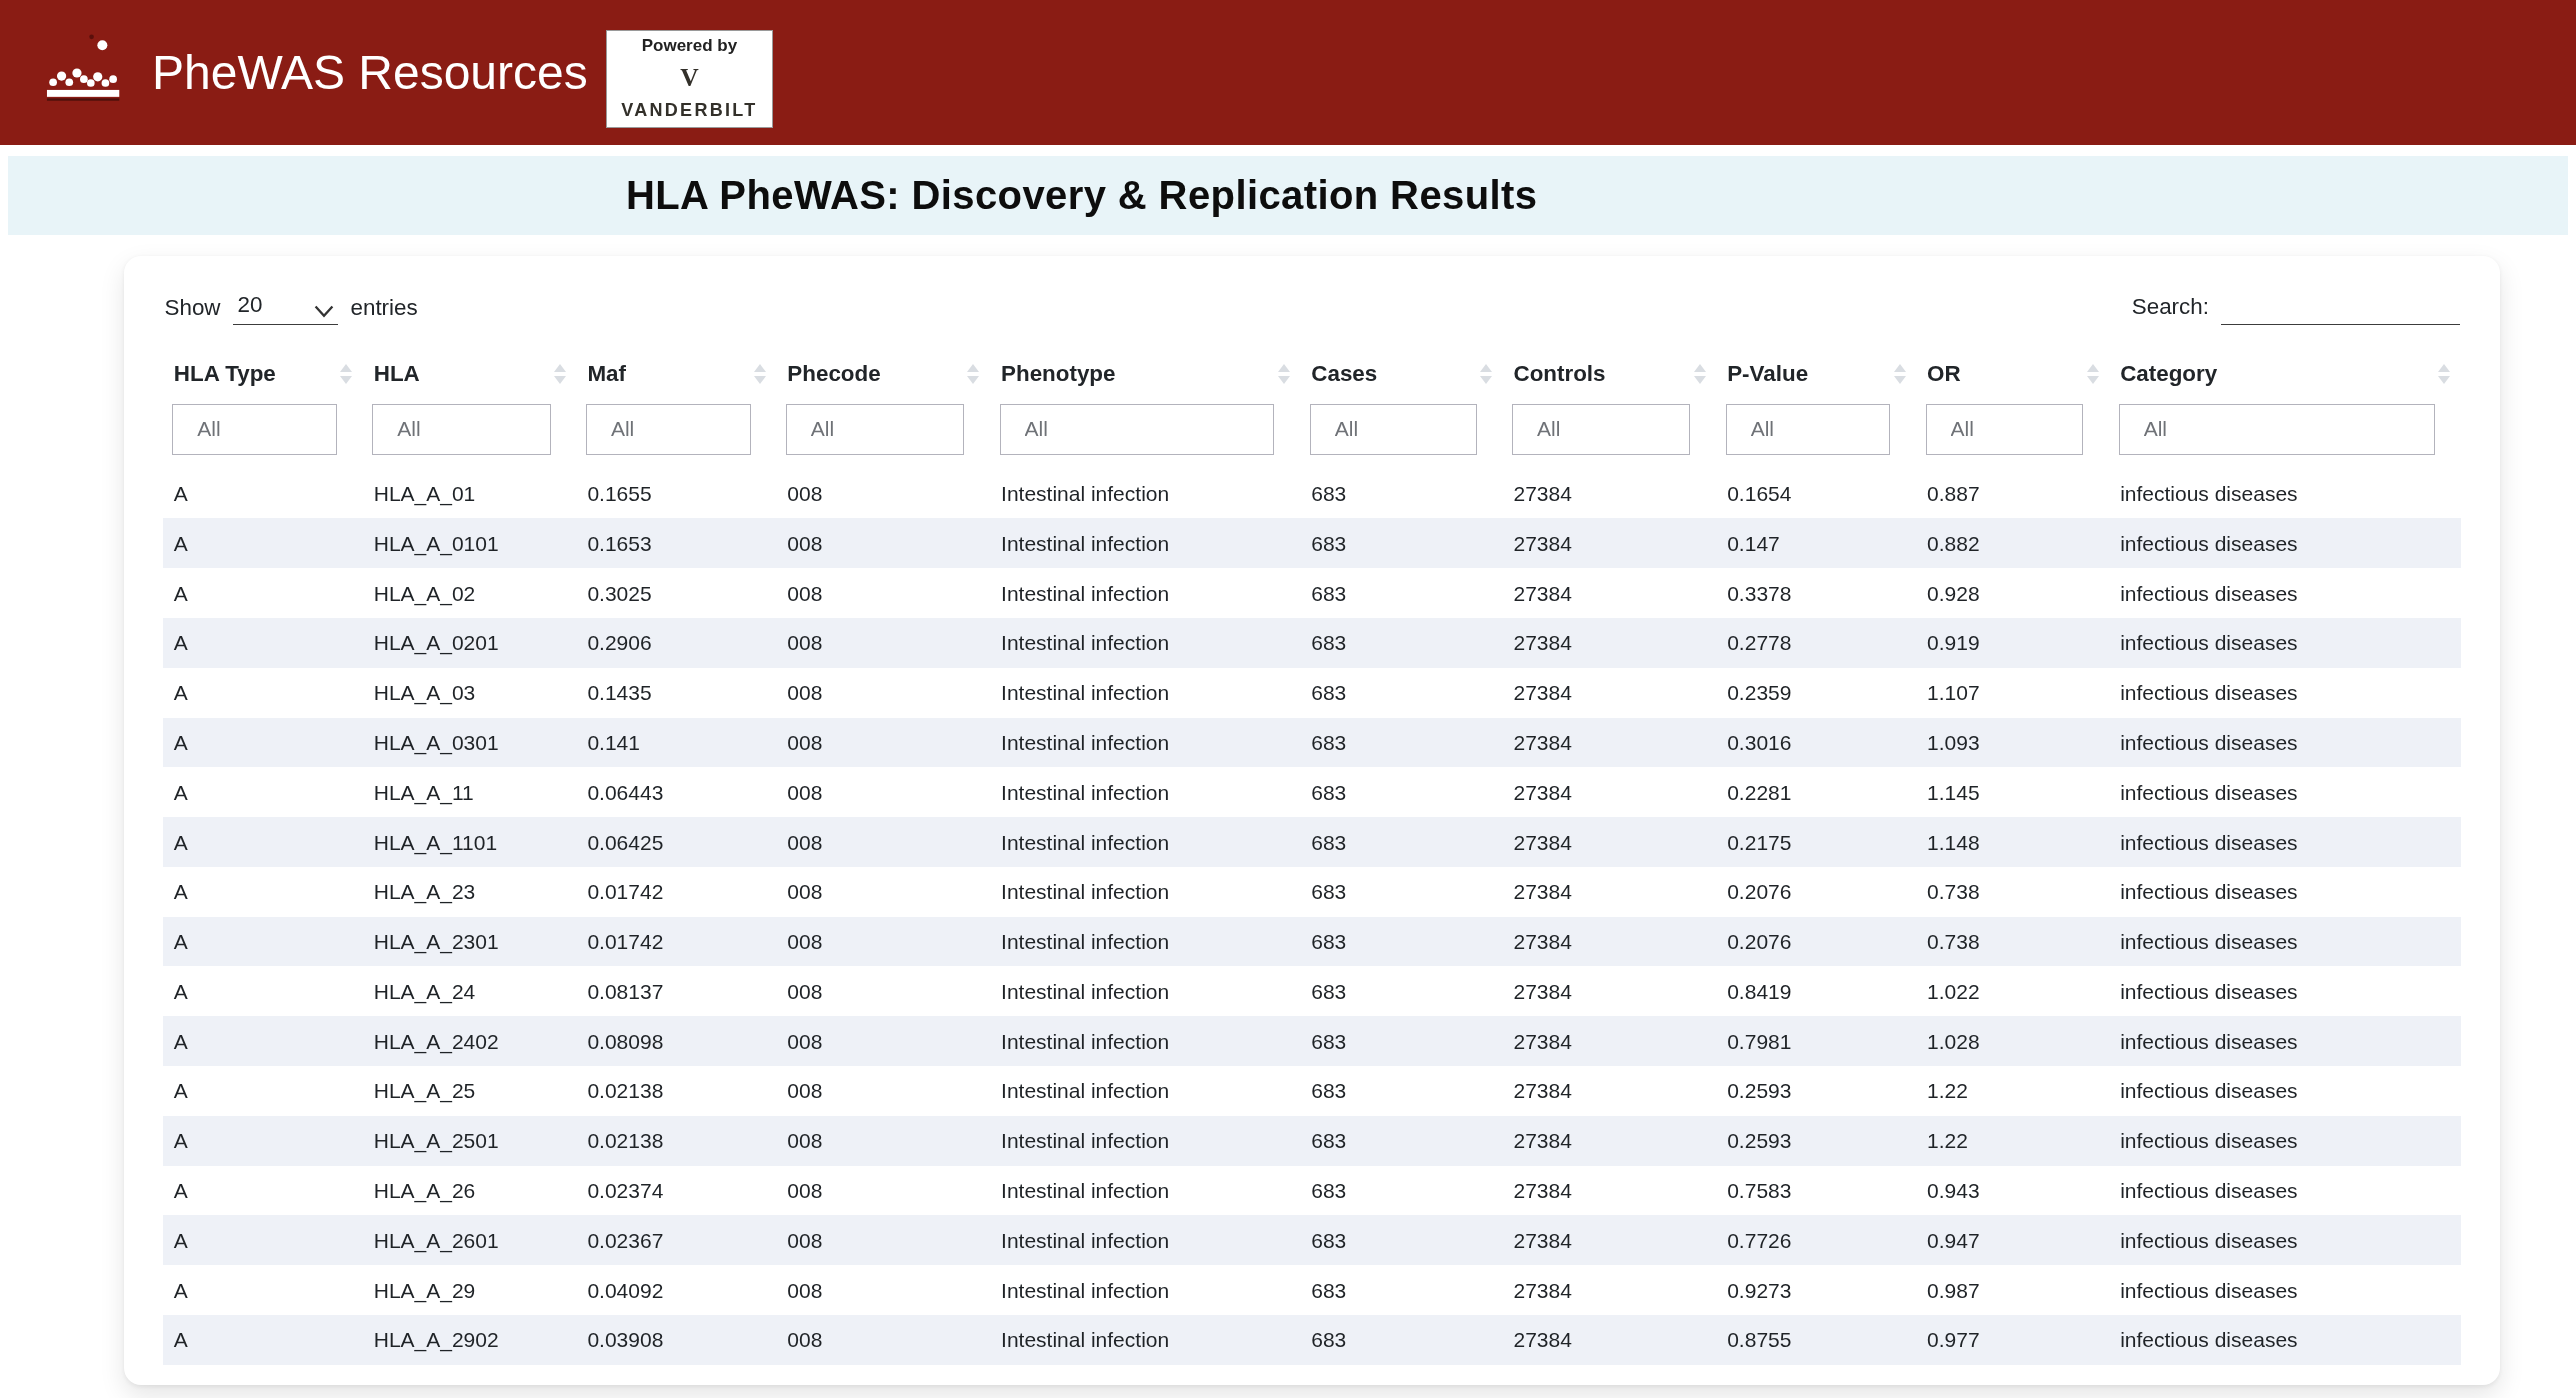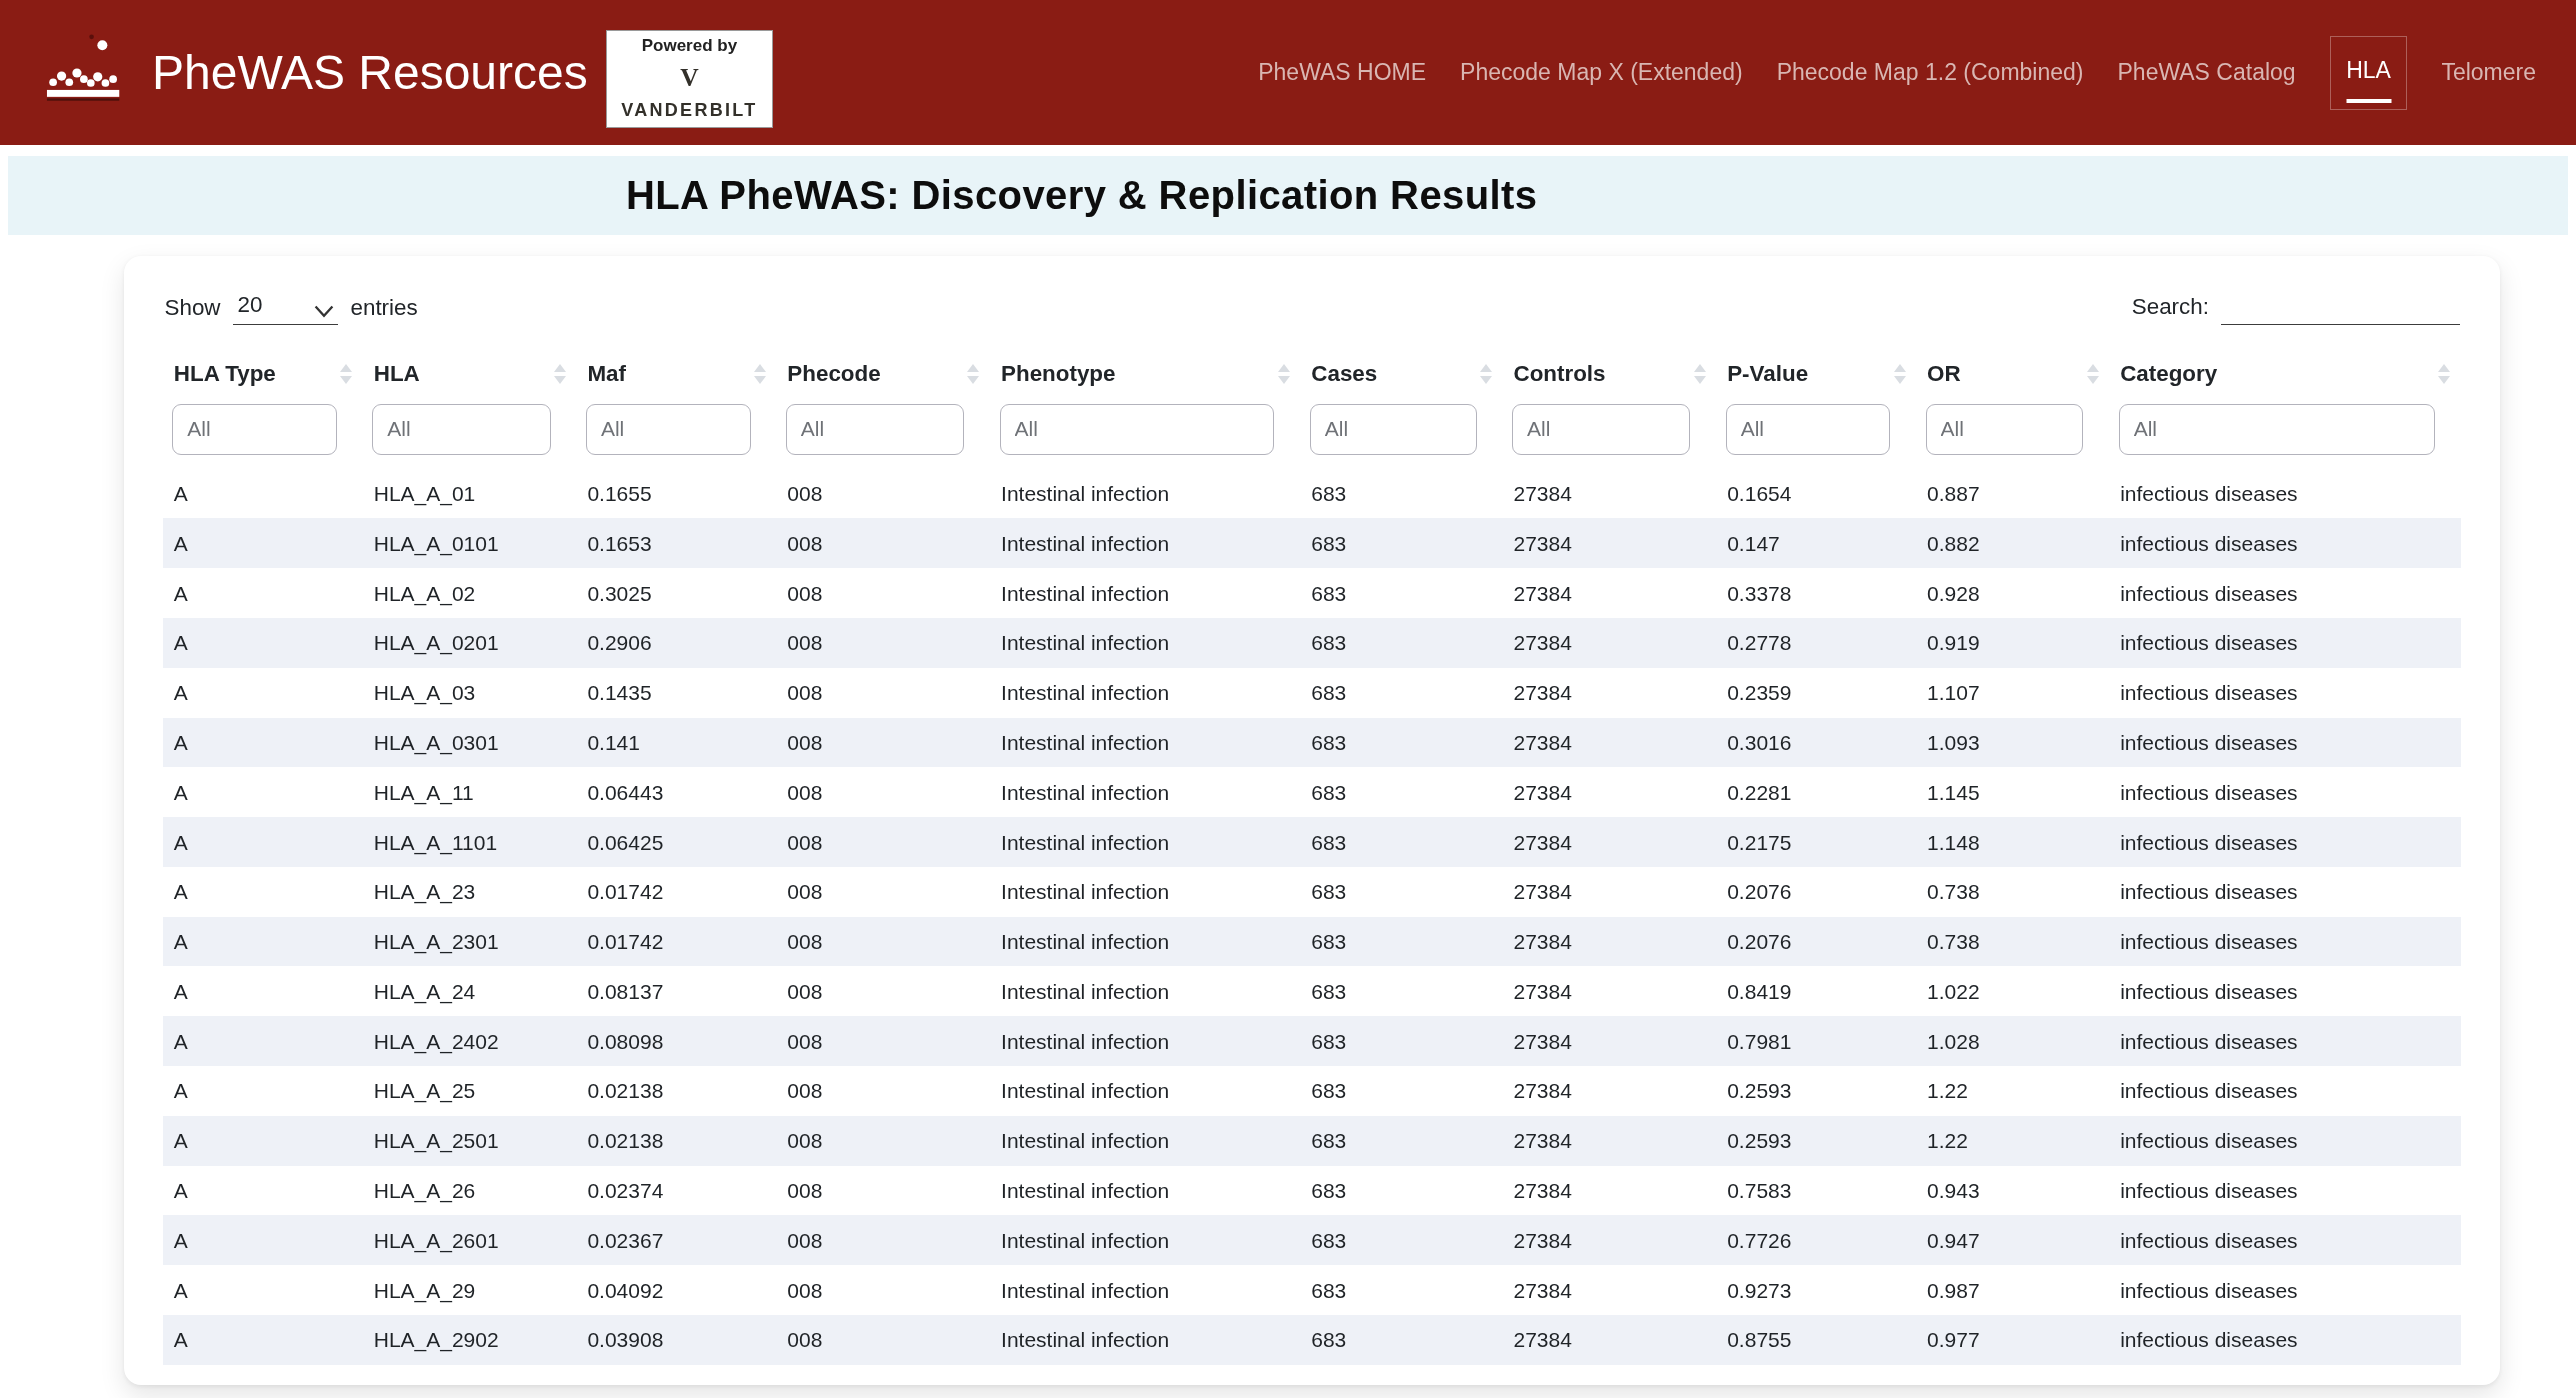--- a/index.html
+++ b/index.html
@@ -39,22 +39,22 @@
   
   table{width:100%;border-collapse:collapse;table-layout:fixed;}
   th{position:relative;text-align:left;font-size:22.4px;font-weight:700;color:#212529;
      padding:12.4px 36px 14px 10.8px;white-space:nowrap;overflow:hidden;}
   .sort-icon{position:absolute;right:10.8px;top:50%;transform:translateY(-50%);
              display:flex;flex-direction:column;gap:3.9px;}
   .arr{width:0;height:0;border-left:6.2px solid transparent;border-right:6.2px solid transparent;}
   .arr.up{border-bottom:8.5px solid #d9dde2;}
   .arr.down{border-top:8.5px solid #d9dde2;}
   .filter-cell{padding:3.1px 26px 14px 9.3px;}
-  .filter-input{width:100%;height:51px;border:1.5px solid #b3b3bc;border-radius:9px;font-size:21px;
-                color:#15803d;padding:0 14px;box-sizing:border-box;background:#fff;outline:none;}
+  .filter-input{width:100%;height:51px;border:1.5px solid #b3b3bc;border-radius:0;font-size:21px;
+                color:#15803d;padding:0 24px;box-sizing:border-box;background:#fff;outline:none;}
   .filter-input::placeholder{color:#6f7277;opacity:1;}
   td{font-size:21px;color:#1f2327;padding:12.4px 10.8px;line-height:25px;white-space:nowrap;overflow:hidden;}
   tbody tr:nth-child(even){background:#eef1f7;}
 
   
   .footer-rule{margin:15.5px 0 0 147px;border-top:1.5px solid #c6c6c6;height:9.3px;
                background:linear-gradient(#fbfbfc,#f3f3f5);}
 </style>
 </head>
 <body>
@@ -78,28 +78,20 @@
         <rect x="2" y="74" width="94" height="9" fill="#ffffff"></rect>
         <rect x="2" y="85" width="94" height="3" fill="rgba(0,0,0,0.45)"></rect>
       </svg>
     </span>
     <span class="brand">PheWAS Resources</span>
     <span class="badge">
       <span class="pb">Powered by</span>
       <span class="vlogo">V</span>
       <span class="vname">VANDERBILT</span>
     </span>
-    <nav class="nav" id="main-nav">
-        <span class="nav-item">PheWAS HOME</span>
-        <span class="nav-item">Phecode Map X (Extended)</span>
-        <span class="nav-item">Phecode Map 1.2 (Combined)</span>
-        <span class="nav-item">PheWAS Catalog</span>
-        <span class="nav-item active">HLA</span>
-        <span class="nav-item">Telomere</span>
-      </nav>
   </header>
 
   <div class="banner">
     <h1>HLA PheWAS: Discovery &amp; Replication Results</h1>
   </div>
 
   <section class="card">
     <div class="controls">
       <div class="length">
         <span>Show</span>

